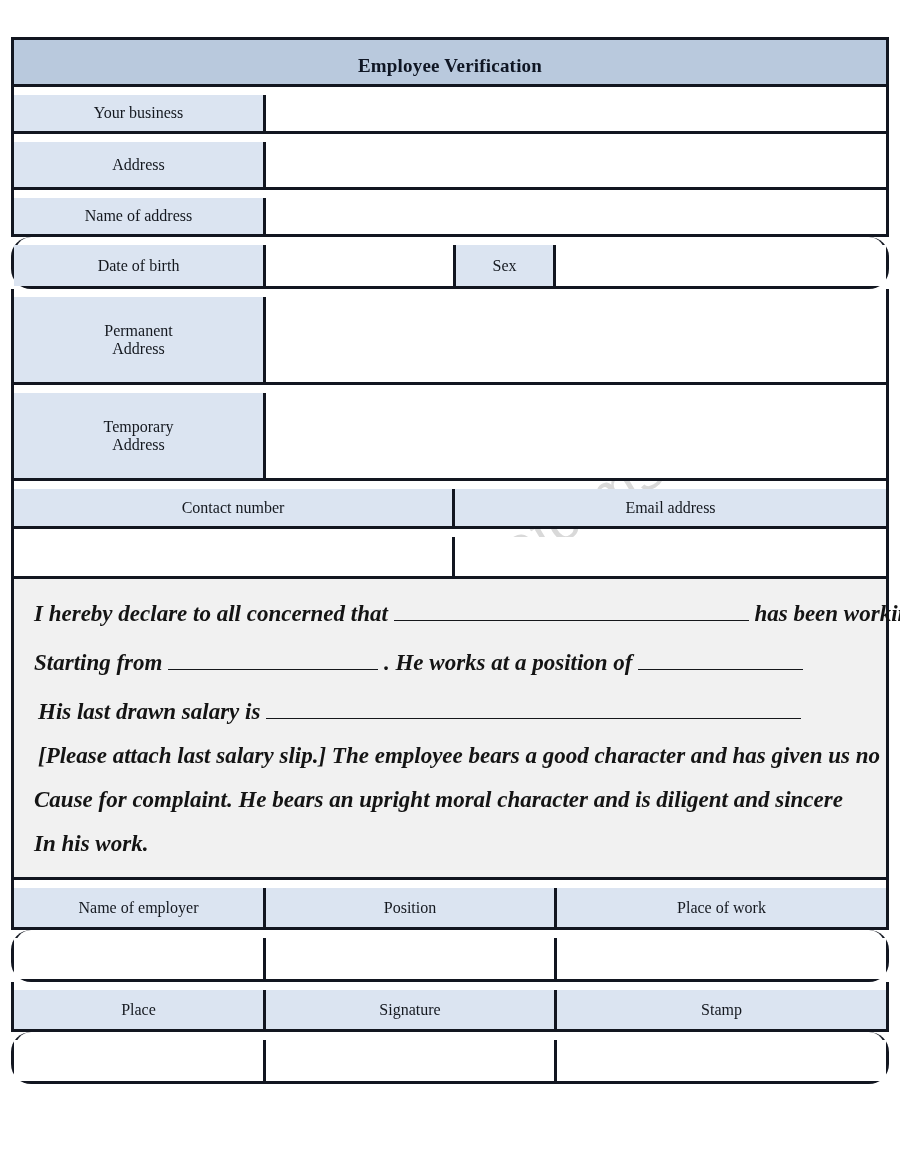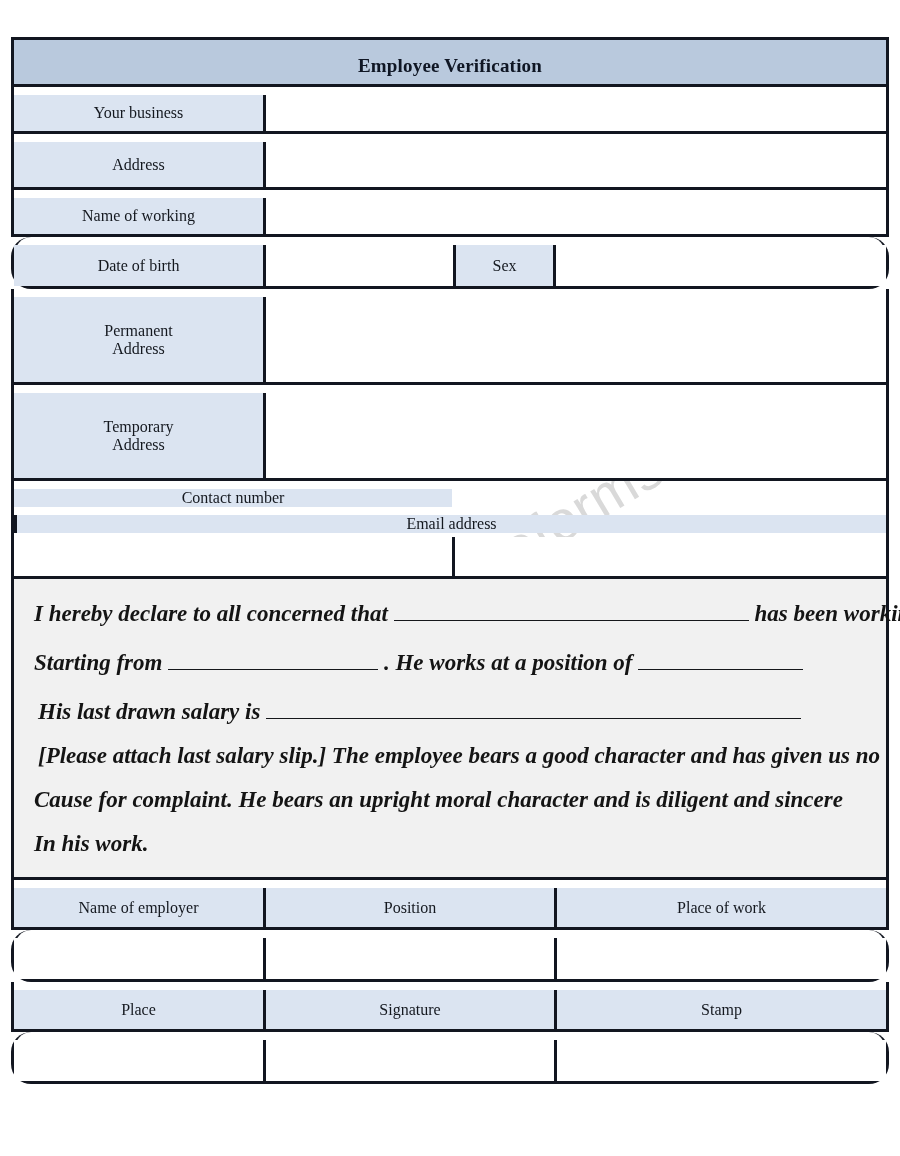--- a/index.html
+++ b/index.html
@@ -96,21 +96,21 @@
 
   
   .c-label { width: 249px; }
   .c-rest  { flex: 1; }
 
   .h-58 { height: 47px; }
   .h-56 { height: 56px; }
   .h-52 { height: 52px; border-radius: 20px; }
   .h-96 { height: 96px; }
   .h-50 { height: 50px; }
-  .h-48 { height: 48px; flex-direction: column; }
+  .h-48 { height: 48px; }
 
   .stack {
     flex-direction: column;
     justify-content: center;
     gap: 2px;
   }
   .stack span { line-height: 1; }
 
   
   .c-dob-val { width: 190px; }
@@ -173,21 +173,21 @@
       <div class="cell lbl c-label">Your business</div>
       <div class="cell val c-rest vdiv relcell"></div>
     </div>
 
     <div class="row h-56">
       <div class="cell lbl c-label">Address</div>
       <div class="cell val c-rest vdiv"></div>
     </div>
 
     <div class="row h-58">
-      <div class="cell lbl c-label">Name of working</div>
+      <div class="cell lbl c-label">Name of address</div>
       <div class="cell val c-rest vdiv"></div>
     </div>
 
     <div class="row h-52">
       <div class="cell lbl c-label">Date of birth</div>
       <div class="cell val c-dob-val vdiv"></div>
       <div class="cell lbl c-sex-lbl vdiv">Sex</div>
       <div class="cell val c-sex-val vdiv"></div>
     </div>
 

